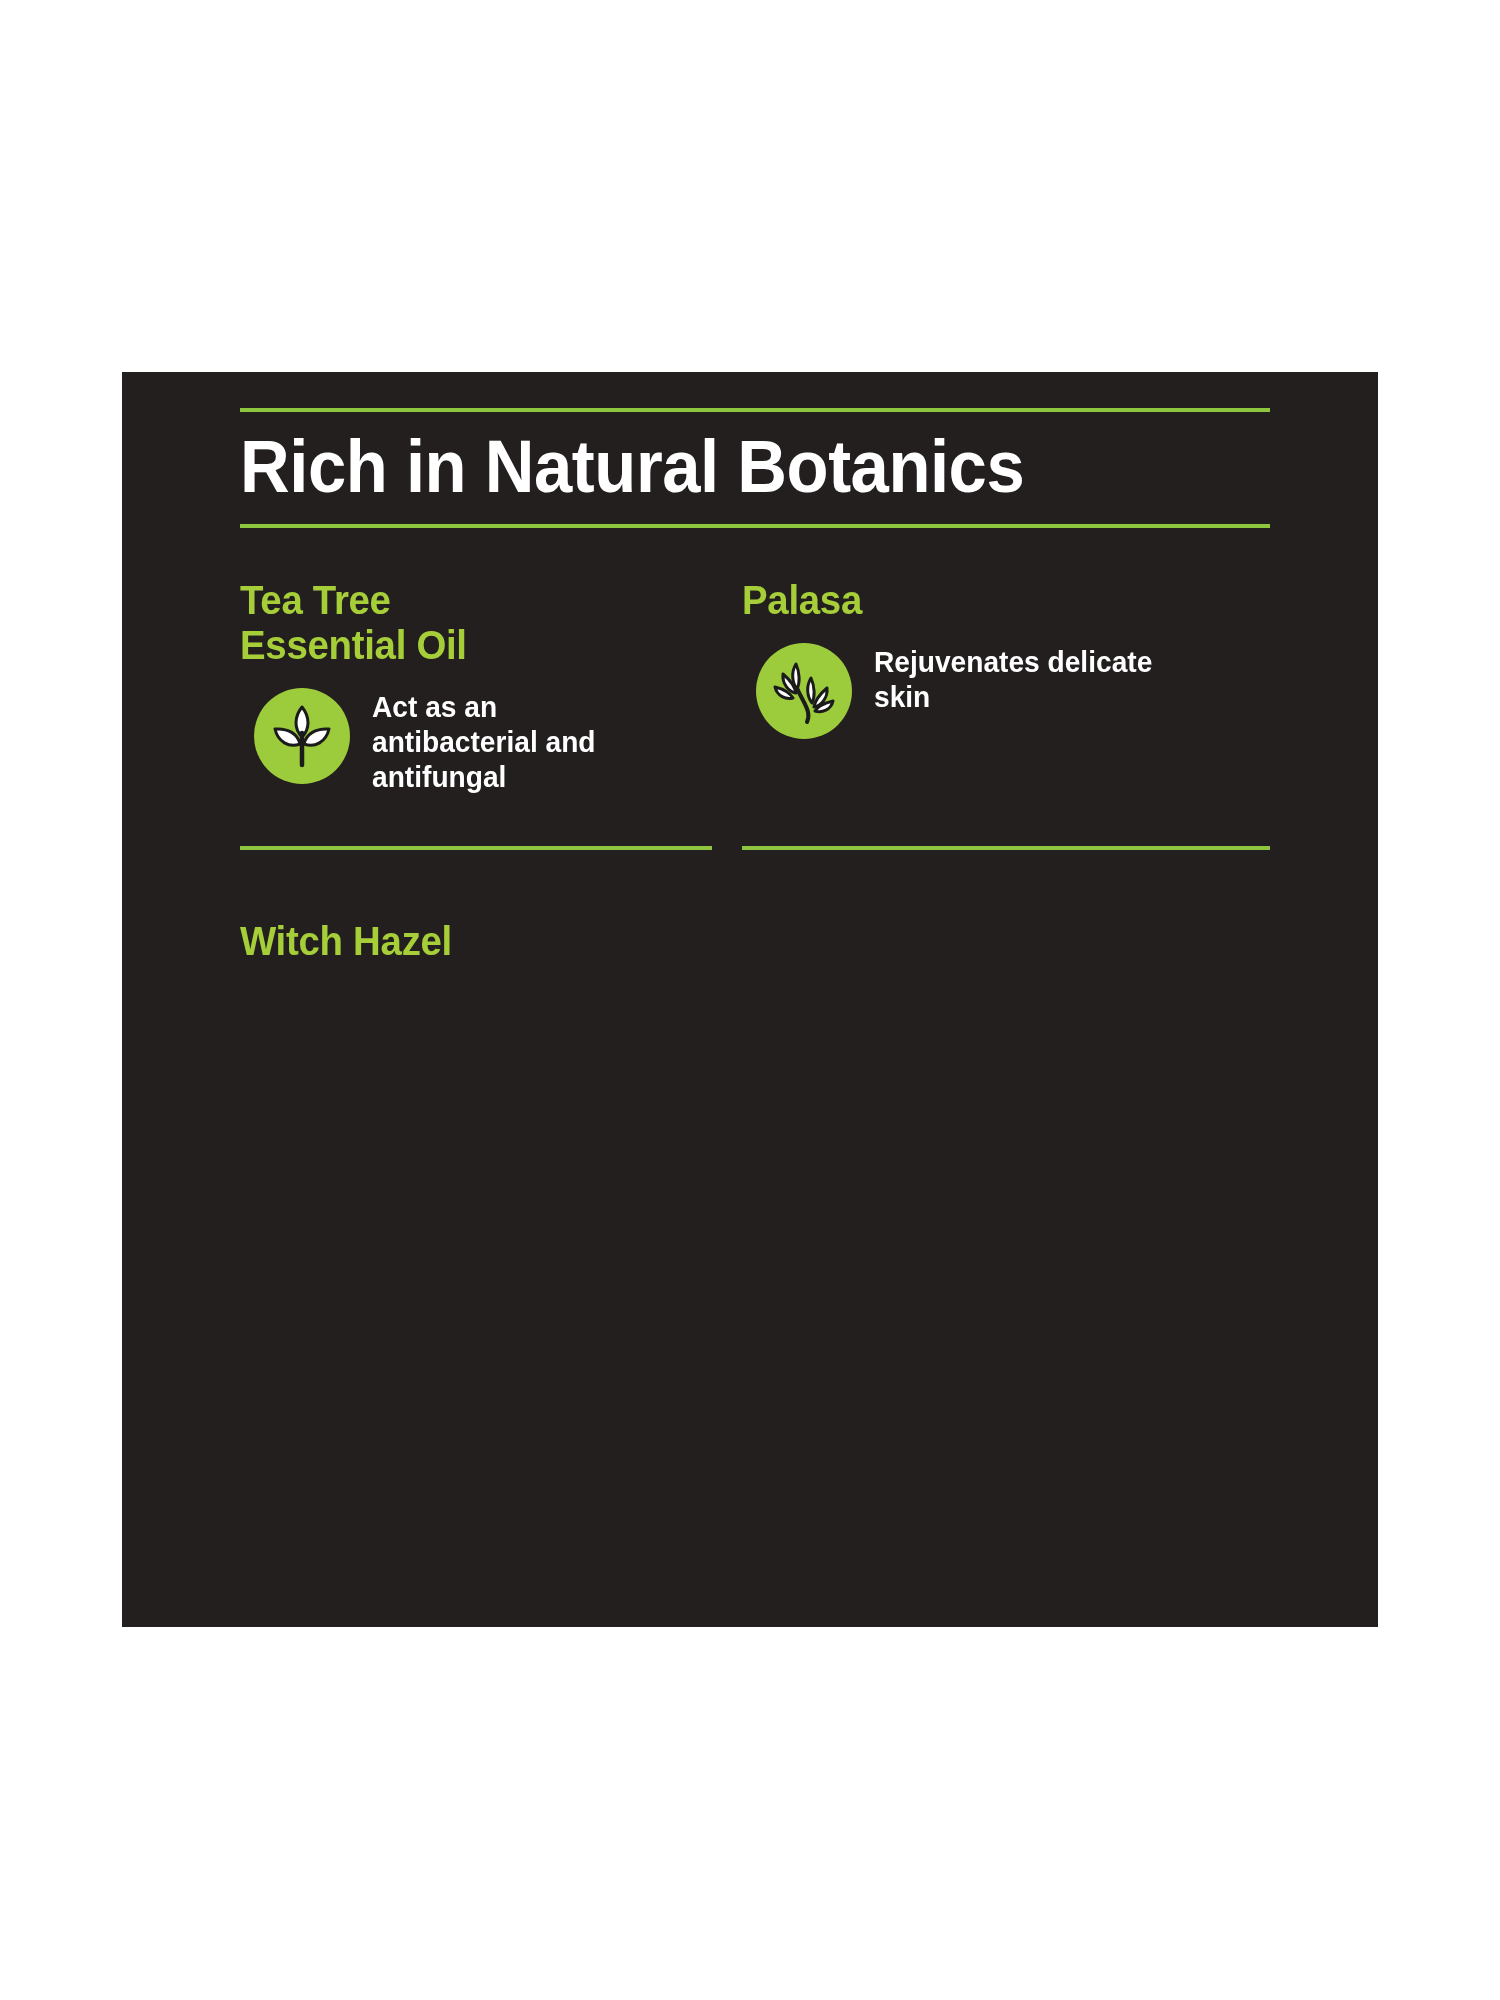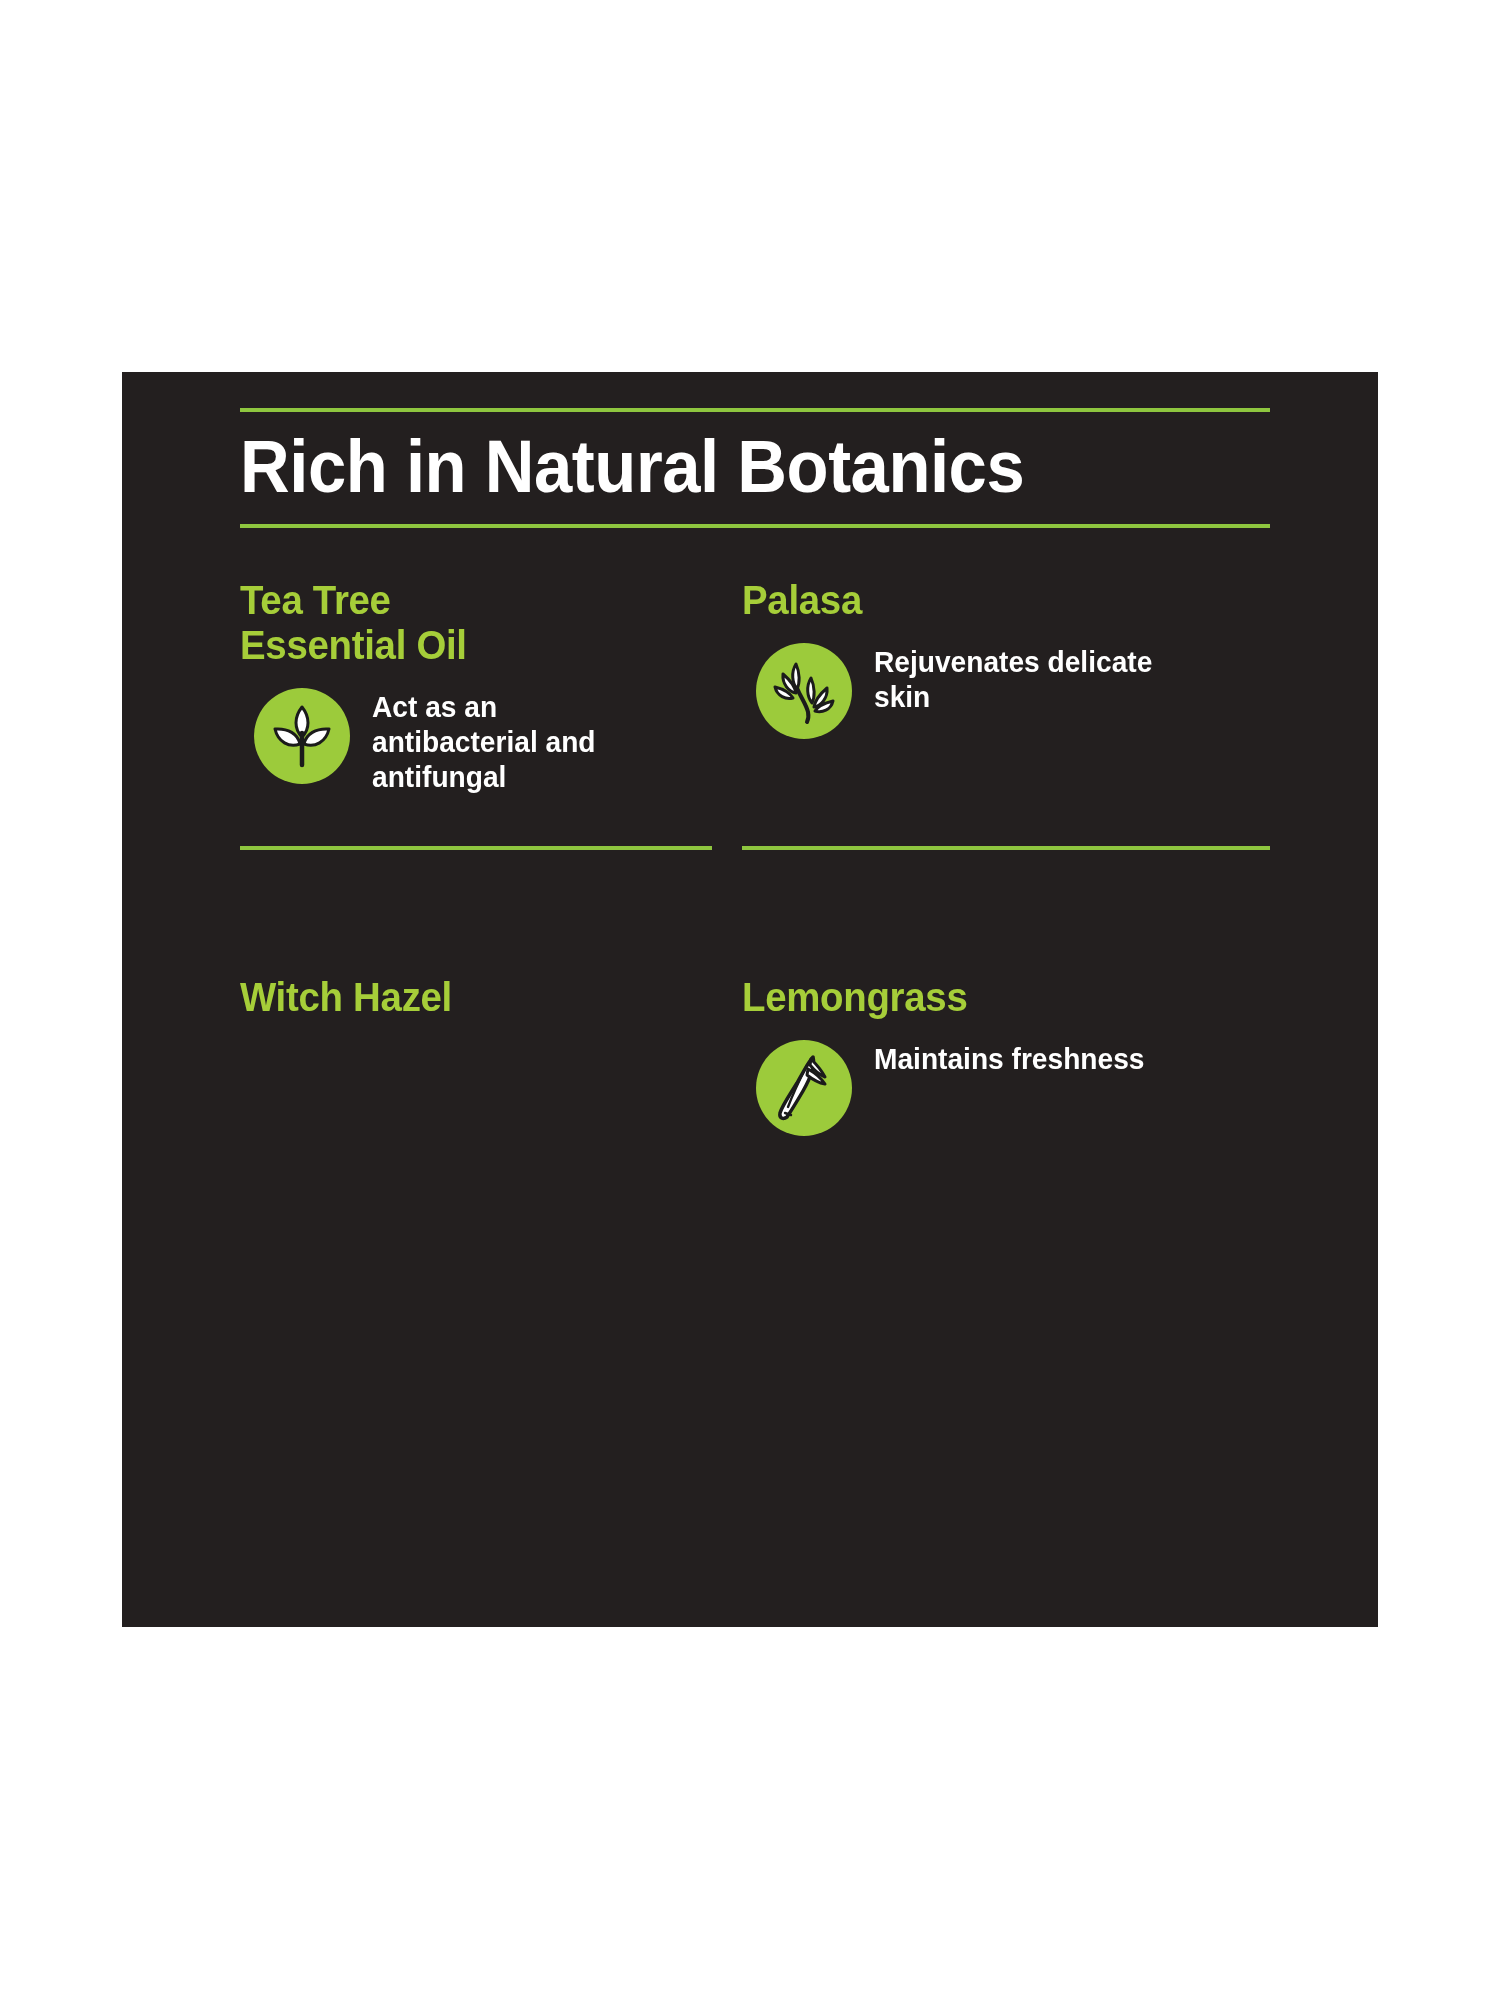--- a/index.html
+++ b/index.html
@@ -192,43 +192,23 @@
               </svg>
             </div>
             <div class="cell-desc">Rejuvenates delicate skin</div>
           </div>
         </div>
 
         <div class="divider left"></div>
         <div class="divider right"></div>
       </div>
 
-      <div class="row" style="margin-top:119px">
+      <div class="row" style="margin-top:63px">
 
         <div class="cell col-left">
           <div class="cell-heading">Witch Hazel</div>
         </div>
 
-        <div class="cell col-right">
-          <div class="cell-heading">Lemongrass</div>
-          <div class="cell-body">
-            <div class="icon-badge">
-              <svg width="74" height="74" viewBox="0 0 74 74" aria-hidden="true">
-
-                <path d="M46 6 C48 14 44 26 36 40 C29 52 24 60 20 66 C16 69 12 67 13 62 C15 55 22 45 30 32 C38 18 42 10 46 6 Z" fill="#ffffff" stroke="#1b1b1b" stroke-width="3.5" stroke-linejoin="round"></path>
-
-                <path d="M44 8 C50 14 55 20 58 26 C53 24 47 19 43 14 Z" fill="#ffffff" stroke="#1b1b1b" stroke-width="3" stroke-linejoin="round"></path>
-                <path d="M41 18 C48 22 54 27 58 33 C52 32 45 28 40 24 Z" fill="#ffffff" stroke="#1b1b1b" stroke-width="3" stroke-linejoin="round"></path>
-
-                <g stroke="#1b1b1b" stroke-width="2.4" fill="none" stroke-linecap="round">
-                  <path d="M40 14 C34 26 27 40 21 56"></path>
-                  <path d="M18 62 L24 64"></path>
-                </g>
-              </svg>
-            </div>
-            <div class="cell-desc">Maintains freshness</div>
-          </div>
-        </div>
       </div>
 
     </div>
   </div>
 </div>
 
 </body></html>

